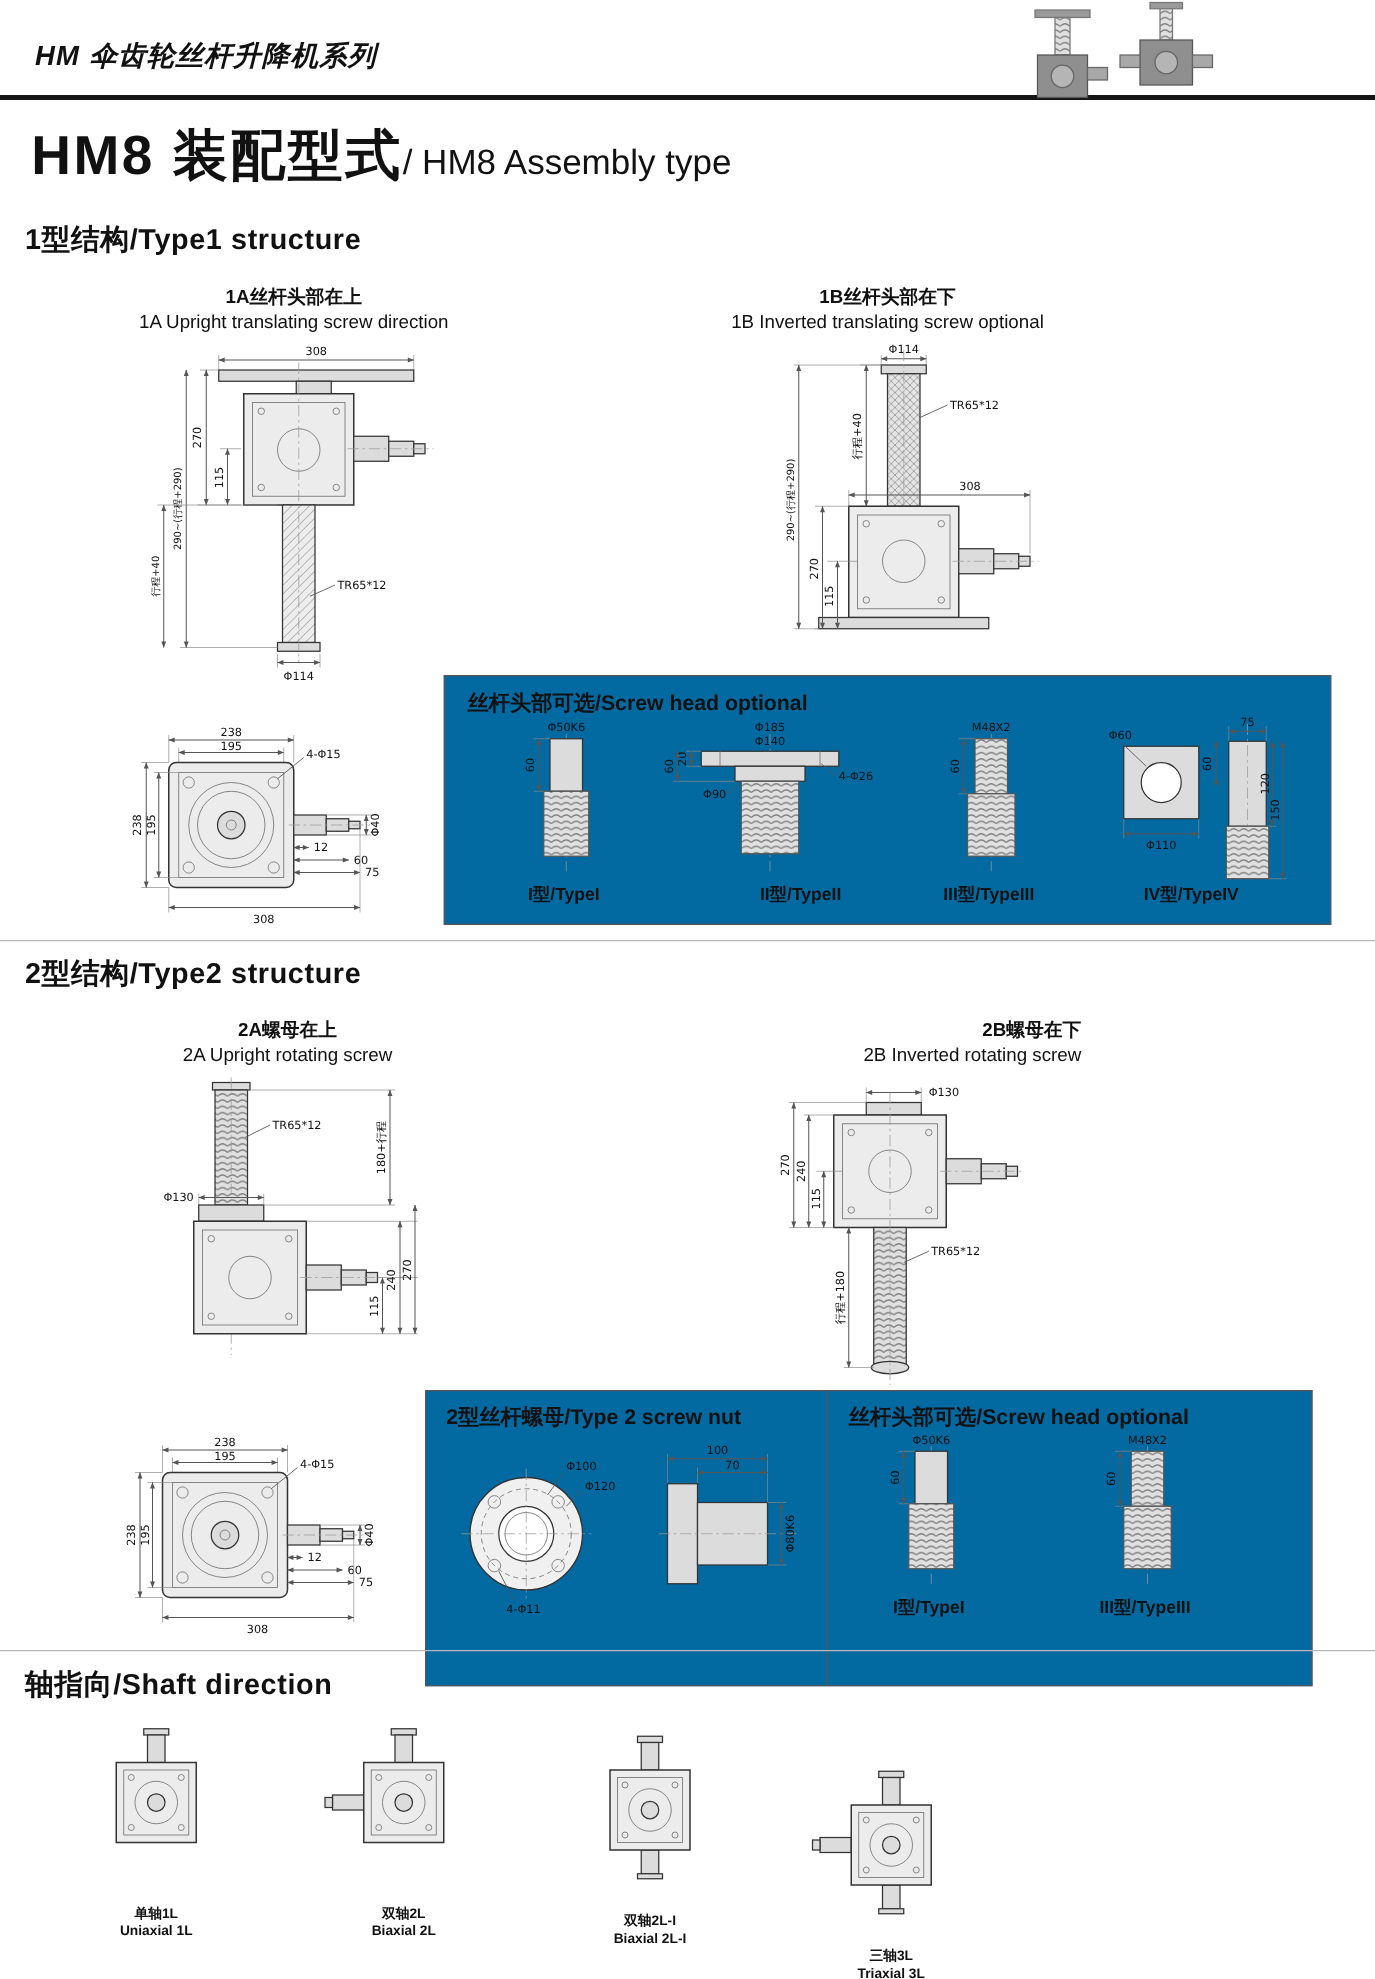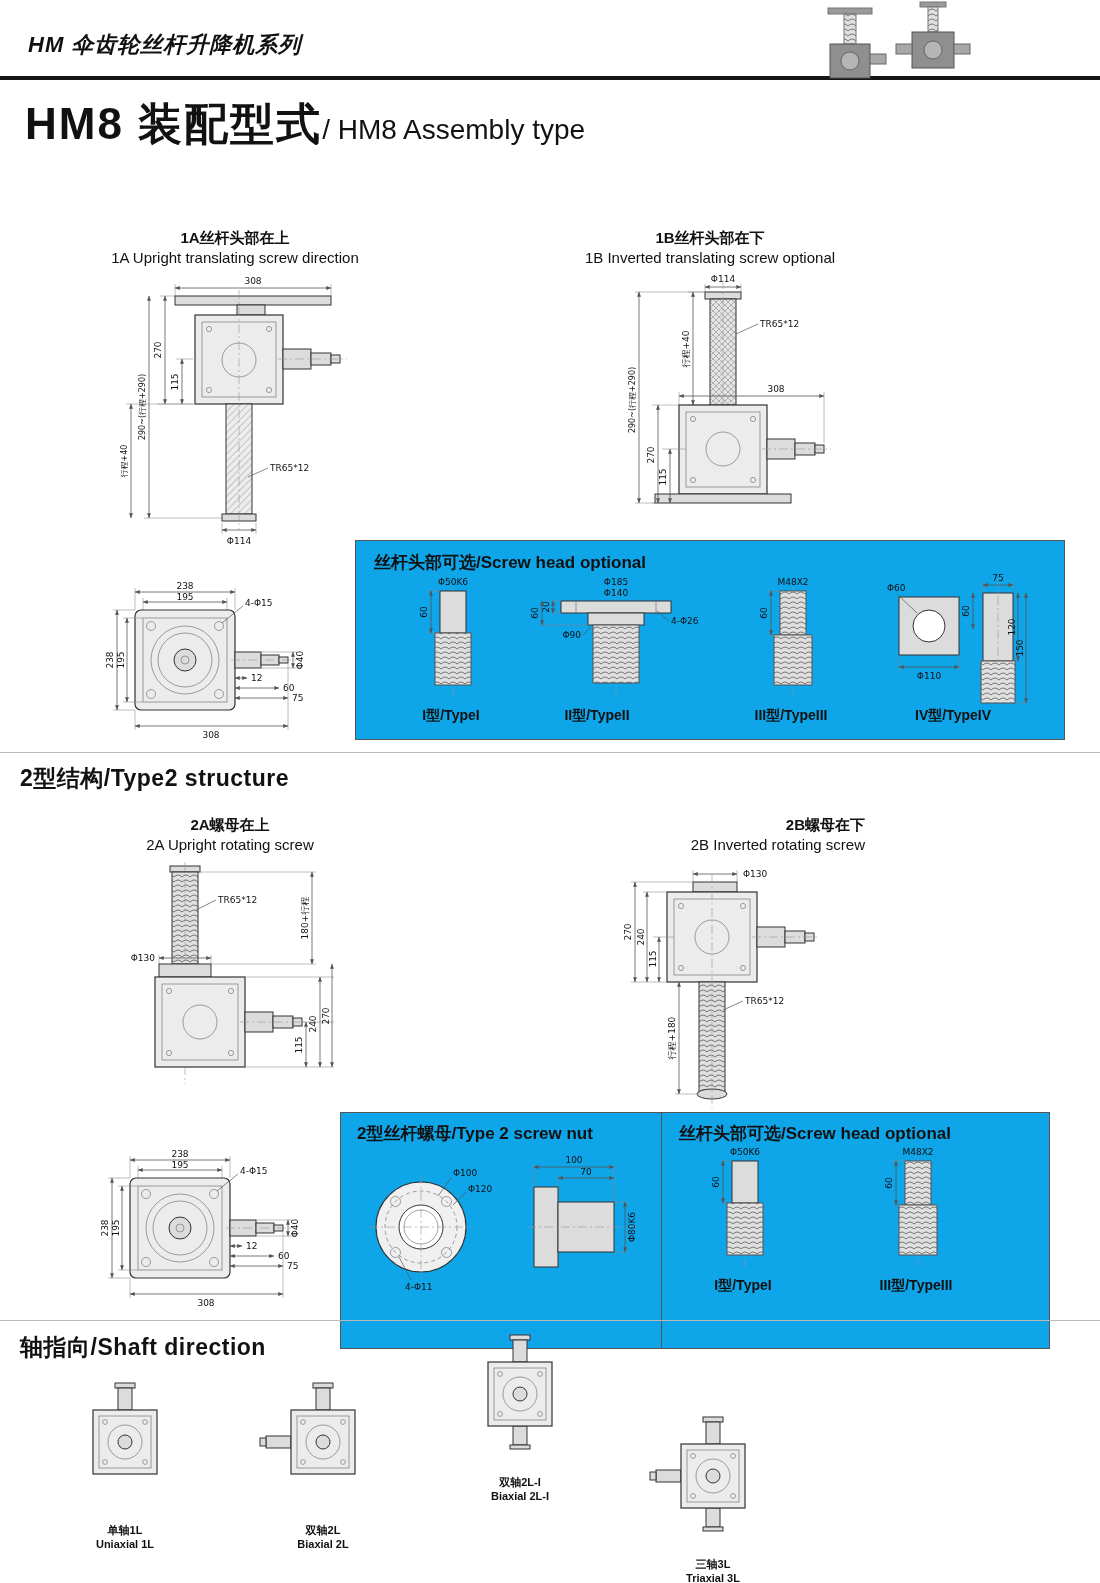--- a/index.html
+++ b/index.html
@@ -8,21 +8,21 @@
           font-family:"Liberation Sans",sans-serif; color:#111; overflow:hidden; }
   .abs { position:absolute; }
   .series-title { font-size:22px; font-weight:bold; font-style:italic; letter-spacing:1px; }
   .header-rule { background:#161616; }
   .page-title { display:flex; align-items:baseline; }
   .page-title .zh { font-size:44px; font-weight:900; letter-spacing:2px; }
   .page-title .en { font-size:28px; font-weight:500; }
   .section-heading { font-size:23px; font-weight:800; letter-spacing:0.5px; }
   .fig-caption { text-align:center; font-size:15px; line-height:1.35; }
   .fig-caption .zh { font-weight:700; }
-  .panel { border:1.2px solid #555; background:#0ea5e9; }
+  .panel { border:1.2px solid #555; background:#0369a1; }
   .panel-title { font-size:17px; font-weight:700; }
   .type-label { font-size:14px; font-weight:700; text-align:center; }
   .shaft-fig { width:130px; text-align:center; }
   .shaft-label { text-align:center; font-size:11px; font-weight:700; line-height:1.3; margin-top:21px; }
   .divider { background:#b8b8b8; }
   .vsep { background:#555; }
   svg.draw { overflow:visible; }
   .draw .dim { stroke:#555; stroke-width:0.8; fill:none; }
   .draw .ext { stroke:#8a8a8a; stroke-width:0.55; }
   .draw .cl  { stroke:#999; stroke-width:0.6; stroke-dasharray:9 3 2 3; }
@@ -73,20 +73,21 @@
     <rect x="96" y="42" width="16" height="10" fill="#a8a8a8" stroke="#666"></rect>
     <rect x="154" y="42" width="16" height="10" fill="#a8a8a8" stroke="#666"></rect>
     <circle cx="133" cy="48" r="9" fill="#b5b5b5" stroke="#666"></circle>
   </svg>
 
   <div class="page-title abs" style="left:25px; top:95px;">
     <span class="zh">HM8 装配型式</span>
     <span class="en">/ HM8 Assembly type</span>
   </div>
 
+  <div class="section-heading abs" style="left:20px; top:176px;">1型结构/Type1 structure</div>
 
   <div class="fig-caption abs" style="left:105px; top:228px; width:260px;">
     <div class="zh">1A丝杆头部在上</div>
     <div class="en">1A Upright translating screw direction</div>
   </div>
 
   <svg class="draw abs" style="left:118px; top:272px;" width="235" height="300" viewBox="0 0 235 300">
     <line class="ext" x1="57" y1="24" x2="57" y2="12"></line>
     <line class="ext" x1="213" y1="24" x2="213" y2="12"></line>
     <line class="dim" marker-start="url(#arr)" marker-end="url(#arr)" x1="57" y1="16" x2="213" y2="16"></line>
@@ -254,21 +255,21 @@
       <line class="dim" marker-start="url(#arr)" marker-end="url(#arr)" x1="32" y1="26" x2="32" y2="38"></line>
       <text x="28" y="32" transform="rotate(-90 28 32)" text-anchor="middle">20</text>
       <line class="ext" x1="67" y1="50" x2="18" y2="50"></line>
       <line class="dim" marker-start="url(#arr)" marker-end="url(#arr)" x1="21" y1="26" x2="21" y2="50"></line>
       <text x="17" y="38" transform="rotate(-90 17 38)" text-anchor="middle">60</text>
       <line class="lead" x1="62" y1="60" x2="70" y2="52"></line>
       <text x="60" y="63" text-anchor="end">Φ90</text>
       <line class="lead" x1="148" y1="46" x2="136" y2="36"></line>
       <text x="150" y="49">4-Φ26</text>
     </svg>
-    <div class="type-label abs" style="left:181px; top:166px; width:120px;">II型/TypeII</div>
+    <div class="type-label abs" style="left:197px; top:166px; width:120px;text-align:right;">II型/TypeII</div>
 
     <svg class="draw abs" style="left:385px; top:34px;" width="100" height="128" viewBox="0 0 100 128">
       <text x="52" y="10" text-anchor="middle">M48X2</text>
       <line class="cl" x1="52" y1="12" x2="52" y2="122"></line>
       <rect x="39" y="16" width="26" height="44" fill="url(#thread)" stroke="#555"></rect>
       <line class="ext" x1="39" y1="16" x2="26" y2="16"></line>
       <line class="ext" x1="39" y1="60" x2="26" y2="60"></line>
       <line class="dim" marker-start="url(#arr)" marker-end="url(#arr)" x1="30" y1="16" x2="30" y2="60"></line>
       <text x="26" y="38" transform="rotate(-90 26 38)" text-anchor="middle">60</text>
       <rect x="33" y="60" width="38" height="50" fill="url(#thread)" stroke="#555"></rect>
@@ -541,21 +542,21 @@
       <circle class="thin" cx="85" cy="44" r="2.4"></circle>
       <circle class="thin" cx="45" cy="84" r="2.4"></circle>
       <circle class="thin" cx="85" cy="84" r="2.4"></circle>
     </svg>
     <div class="shaft-label">
       <div>双轴2L</div>
       <div>Biaxial 2L</div>
     </div>
   </div>
 
-  <div class="shaft-fig abs" style="left:455px; top:1330px;">
+  <div class="shaft-fig abs" style="left:455px; top:1384px;">
     <svg class="draw" width="130" height="120" viewBox="0 0 130 120">
       <rect class="part" x="55" y="5" width="20" height="5"></rect>
       <rect class="part" x="58" y="10" width="14" height="22"></rect>
       <rect class="part" x="58" y="96" width="14" height="19"></rect>
       <rect class="part" x="55" y="115" width="20" height="4"></rect>
       <rect class="body" x="33" y="32" width="64" height="64"></rect>
       <rect class="thin" x="39" y="38" width="52" height="52"></rect>
       <circle class="thin" cx="65" cy="64" r="17"></circle>
       <circle class="part" cx="65" cy="64" r="7"></circle>
       <circle class="thin" cx="45" cy="44" r="2.4"></circle>

